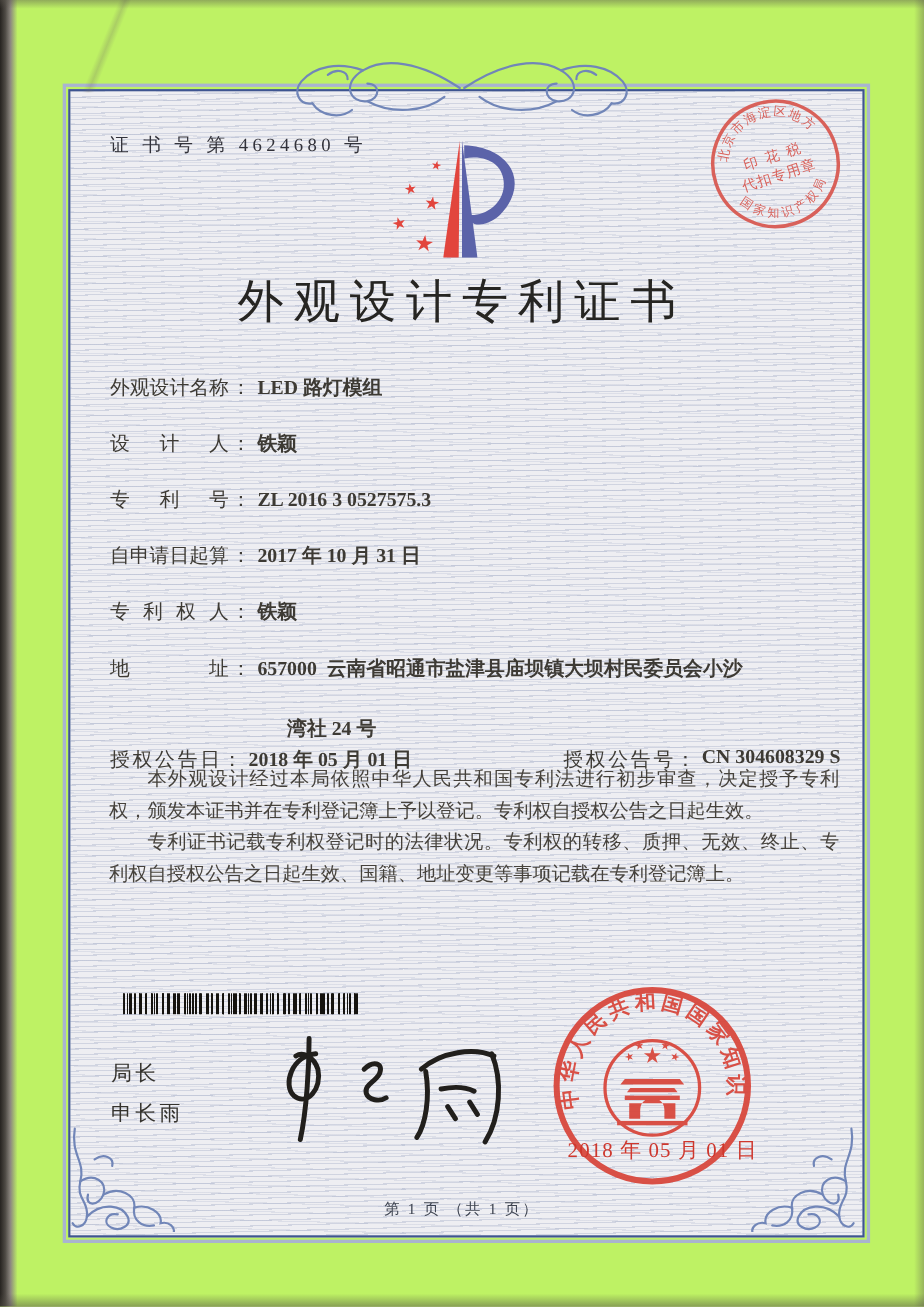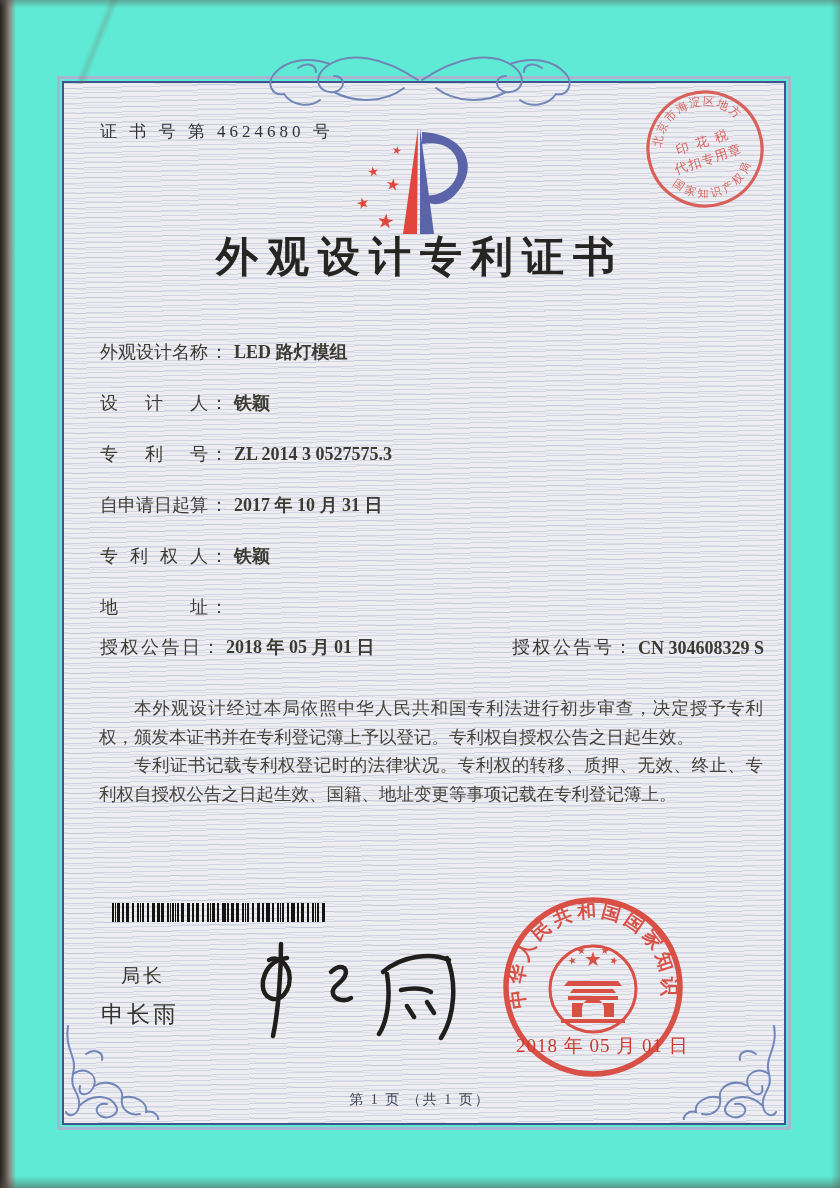--- a/index.html
+++ b/index.html
@@ -1,16 +1,16 @@
 <!DOCTYPE html>
 <html><head>
 <meta charset="utf-8">
 <style>
   html,body{margin:0;padding:0;background:#8a8781;}
-  .page{position:relative;width:840px;height:1188px;margin:0 auto;background:#5eead4;overflow:hidden;
+  .page{position:relative;width:840px;height:1188px;margin:0 auto;background:#bef264;overflow:hidden;
         font-family:"Liberation Serif","DejaVu Serif",serif;color:#3c3a36;}
   
   .edge-left{position:absolute;left:0;top:0;width:16px;height:100%;
              background:linear-gradient(to right,#26231f 0%,#4e4a44 30%,#8d8880 60%,rgba(150,145,135,0) 100%);z-index:30;}
   .edge-top{position:absolute;left:0;top:0;width:100%;height:8px;
             background:linear-gradient(to bottom,rgba(90,86,78,.45),rgba(90,86,78,0));z-index:30;}
   .edge-bottom{position:absolute;left:0;bottom:0;width:100%;height:12px;
                background:linear-gradient(to top,rgba(80,76,68,.5),rgba(80,76,68,0));z-index:30;}
   .edge-right{position:absolute;right:0;top:0;width:9px;height:100%;
               background:linear-gradient(to left,rgba(95,90,82,.4),rgba(95,90,82,0));z-index:30;}
@@ -19,42 +19,42 @@
   
   .frame{position:absolute;left:57px;top:76px;width:728px;height:1048px;border:3px solid #a9b4d0;z-index:1;}
   .frame-inner{position:absolute;left:2px;top:2px;right:2px;bottom:2px;border:2px solid #3e5590;
     background:
       repeating-linear-gradient(178.5deg, rgba(140,152,185,.30) 0 1px, rgba(0,0,0,0) 1px 5px),
       repeating-linear-gradient(181.5deg, rgba(140,152,185,.18) 0 1px, rgba(0,0,0,0) 1px 8px),
       #eeeef2;}
   .ornament{position:absolute;z-index:2;}
   
   .cert-no{position:absolute;left:100px;top:120px;font-size:17px;letter-spacing:4px;color:#32323a;z-index:3;}
-  .title{position:absolute;left:0;top:229px;width:100%;text-align:center;font-size:42px;font-weight:bold;
+  .title{position:absolute;left:0;top:246px;width:100%;text-align:center;font-size:42px;font-weight:normal;
          letter-spacing:9px;color:#262522;z-index:3;}
   .fields{position:absolute;left:100px;top:340px;width:664px;font-size:18px;z-index:3;color:#3d3a34;}
   .field-row{display:flex;align-items:baseline;margin-bottom:27px;}
   .field-label{display:inline-block;width:108px;text-align:justify;text-align-last:justify;white-space:normal;}
   .field-colon{margin:0 6px 0 2px;}
   .field-value{white-space:pre-wrap;font-weight:bold;}
-  .addr-row{margin-bottom:16px;}
+  .addr-row{margin-bottom:2px;}
   .addr-lines{line-height:27px;}
   .grant-row{display:flex;justify-content:space-between;margin-bottom:0;}
-  .grant-pair{display:flex;align-items:flex-end;}
+  .grant-pair{display:flex;align-items:flex-start;}
   .grant-pair .field-label{width:100px;}
   .paras{position:absolute;left:99px;top:694px;width:664px;font-size:17.5px;line-height:28.5px;
          text-align:justify;color:#46423c;z-index:3;}
   .paras p{margin:0;text-indent:2em;}
   .barcode{position:absolute;left:112px;top:903px;width:214px;height:19px;z-index:3;
     background:
       repeating-linear-gradient(90deg,#15130f 0 2px,rgba(0,0,0,0) 2px 5px),
       repeating-linear-gradient(90deg,#15130f 0 1px,rgba(0,0,0,0) 1px 7px),
       repeating-linear-gradient(90deg,rgba(0,0,0,0) 0 3px,#15130f 3px 4px,rgba(0,0,0,0) 4px 11px);}
-  .director-label{position:absolute;left:101px;top:963px;font-size:19px;letter-spacing:3px;color:#35332e;z-index:3;margin-left:20px;}
-  .director-name{position:absolute;left:101px;top:999px;font-size:23px;letter-spacing:3px;color:#35332e;z-index:3;}
+  .director-label{position:absolute;left:101px;top:963px;font-size:19px;letter-spacing:3px;color:#35332e;z-index:3;}
+  .director-name{position:absolute;left:101px;top:999px;font-size:19px;letter-spacing:3px;color:#35332e;z-index:3;}
   .signature{position:absolute;left:235px;top:936px;z-index:4;}
   .tax-stamp{position:absolute;left:640px;top:84px;z-index:4;opacity:.92;}
   .seal{position:absolute;left:498px;top:892px;z-index:3;opacity:.93;}
   .seal-date{position:absolute;left:516px;top:1033px;font-size:19px;letter-spacing:1px;color:#ce372d;z-index:5;white-space:pre;}
   .footer{position:absolute;left:0;top:1091px;width:100%;text-align:center;font-size:14px;
           letter-spacing:2px;color:#3d4350;z-index:3;}
   svg text{font-family:"Liberation Serif","DejaVu Serif",serif;}
 </style>
 </head>
 <body>
@@ -150,35 +150,37 @@
       <span class="field-value">LED 路灯模组</span>
     </div>
     <div class="field-row">
       <span class="field-label">设计人</span>
         <span class="field-colon">：</span>
       <span class="field-value">铁颖</span>
     </div>
     <div class="field-row">
       <span class="field-label">专利号</span>
         <span class="field-colon">：</span>
-      <span class="field-value">ZL 2014 3 0527575.3</span>
+      <span class="field-value">ZL 2016 3 0527575.3</span>
     </div>
     <div class="field-row">
       <span class="field-label">自申请日起算</span>
         <span class="field-colon">：</span>
       <span class="field-value">2017 年 10 月 31 日</span>
     </div>
     <div class="field-row">
       <span class="field-label">专利权人</span>
         <span class="field-colon">：</span>
       <span class="field-value">铁颖</span>
     </div>
     <div class="field-row addr-row">
       <span class="field-label">地址</span>
         <span class="field-colon">：</span>
+      <span class="field-value addr-lines"><span>657000  云南省昭通市盐津县庙坝镇大坝村民委员会小沙</span><br>
+      <span>湾社 24 号</span></span>
     </div>
     <div class="field-row grant-row">
       <span class="grant-pair">
         <span class="field-label">授权公告日</span>
           <span class="field-colon">：</span>
         <span class="field-value">2018 年 05 月 01 日</span>
       </span>
       <span class="grant-pair">
         <span class="field-label">授权公告号</span>
           <span class="field-colon">：</span>

